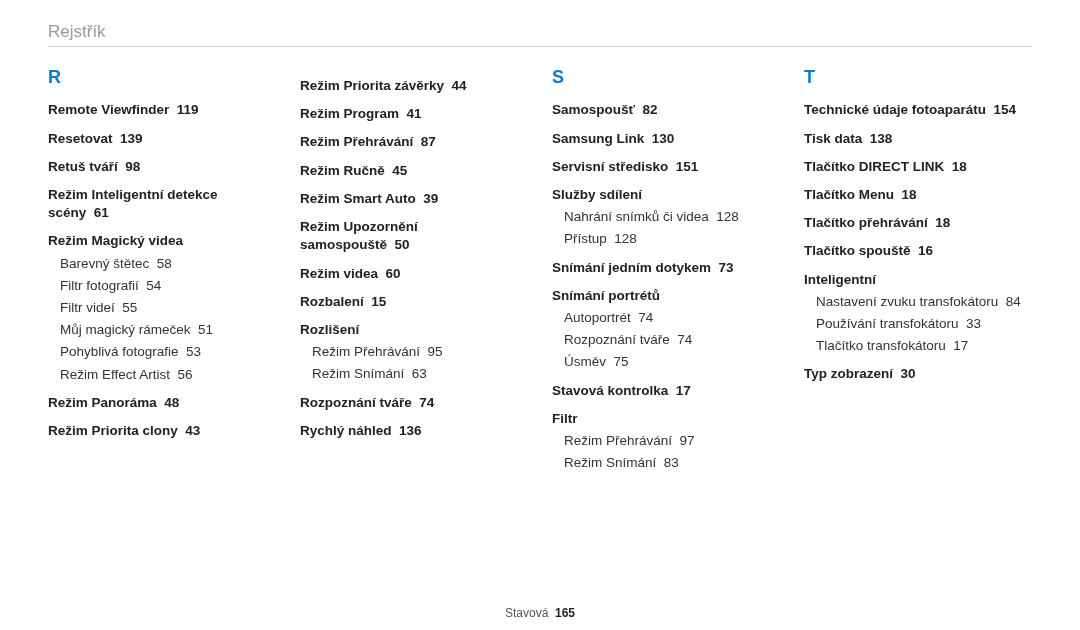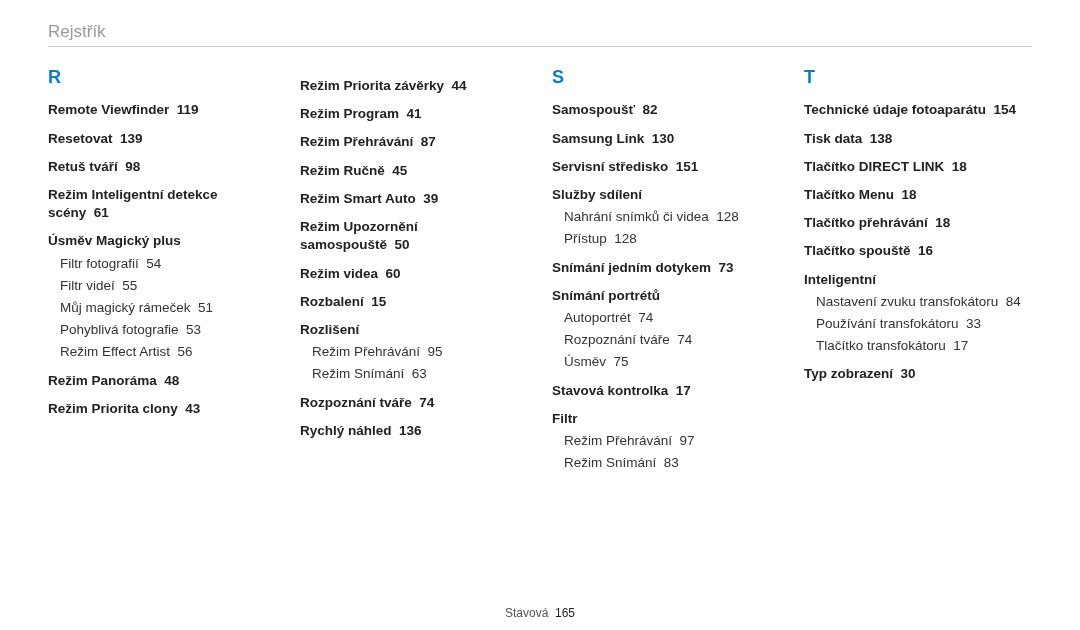--- a/index.html
+++ b/index.html
@@ -51,36 +51,37 @@
     .col > .entry:first-child { margin-top: 12px; }
     .footer {
       position: absolute;
       bottom: 10px;
       left: 0;
       right: 0;
       text-align: center;
       font-size: 12px;
       color: #555;
     }
-    .footer .num { font-weight: 400; color: #222; }
+    .footer .num { font-weight: 700; color: #222; }
   </style>
 </head>
 <body>
 
 <div class="page-title">Rejstřík</div>
 <div class="rule"></div>
 
 <div class="columns">
   <div class="col">
       <div class="letter">R</div>
       <div class="entry">Remote Viewfinder&nbsp;&nbsp;119</div>
       <div class="entry">Resetovat&nbsp;&nbsp;139</div>
       <div class="entry">Retuš tváří&nbsp;&nbsp;98</div>
       <div class="entry">Režim Inteligentní detekce scény&nbsp;&nbsp;61</div>
-      <div class="entry">Úsměv Magický plus</div>
+      <div class="entry">Režim Magický videa</div>
+      <div class="sub">Barevný štětec&nbsp;&nbsp;58</div>
       <div class="sub">Filtr fotografií&nbsp;&nbsp;54</div>
       <div class="sub">Filtr videí&nbsp;&nbsp;55</div>
       <div class="sub">Můj magický rámeček&nbsp;&nbsp;51</div>
       <div class="sub">Pohyblivá fotografie&nbsp;&nbsp;53</div>
       <div class="sub">Režim Effect Artist&nbsp;&nbsp;56</div>
       <div class="entry">Režim Panoráma&nbsp;&nbsp;48</div>
       <div class="entry">Režim Priorita clony&nbsp;&nbsp;43</div>
     </div>
   <div class="col">
       <div class="entry">Režim Priorita závěrky&nbsp;&nbsp;44</div>

